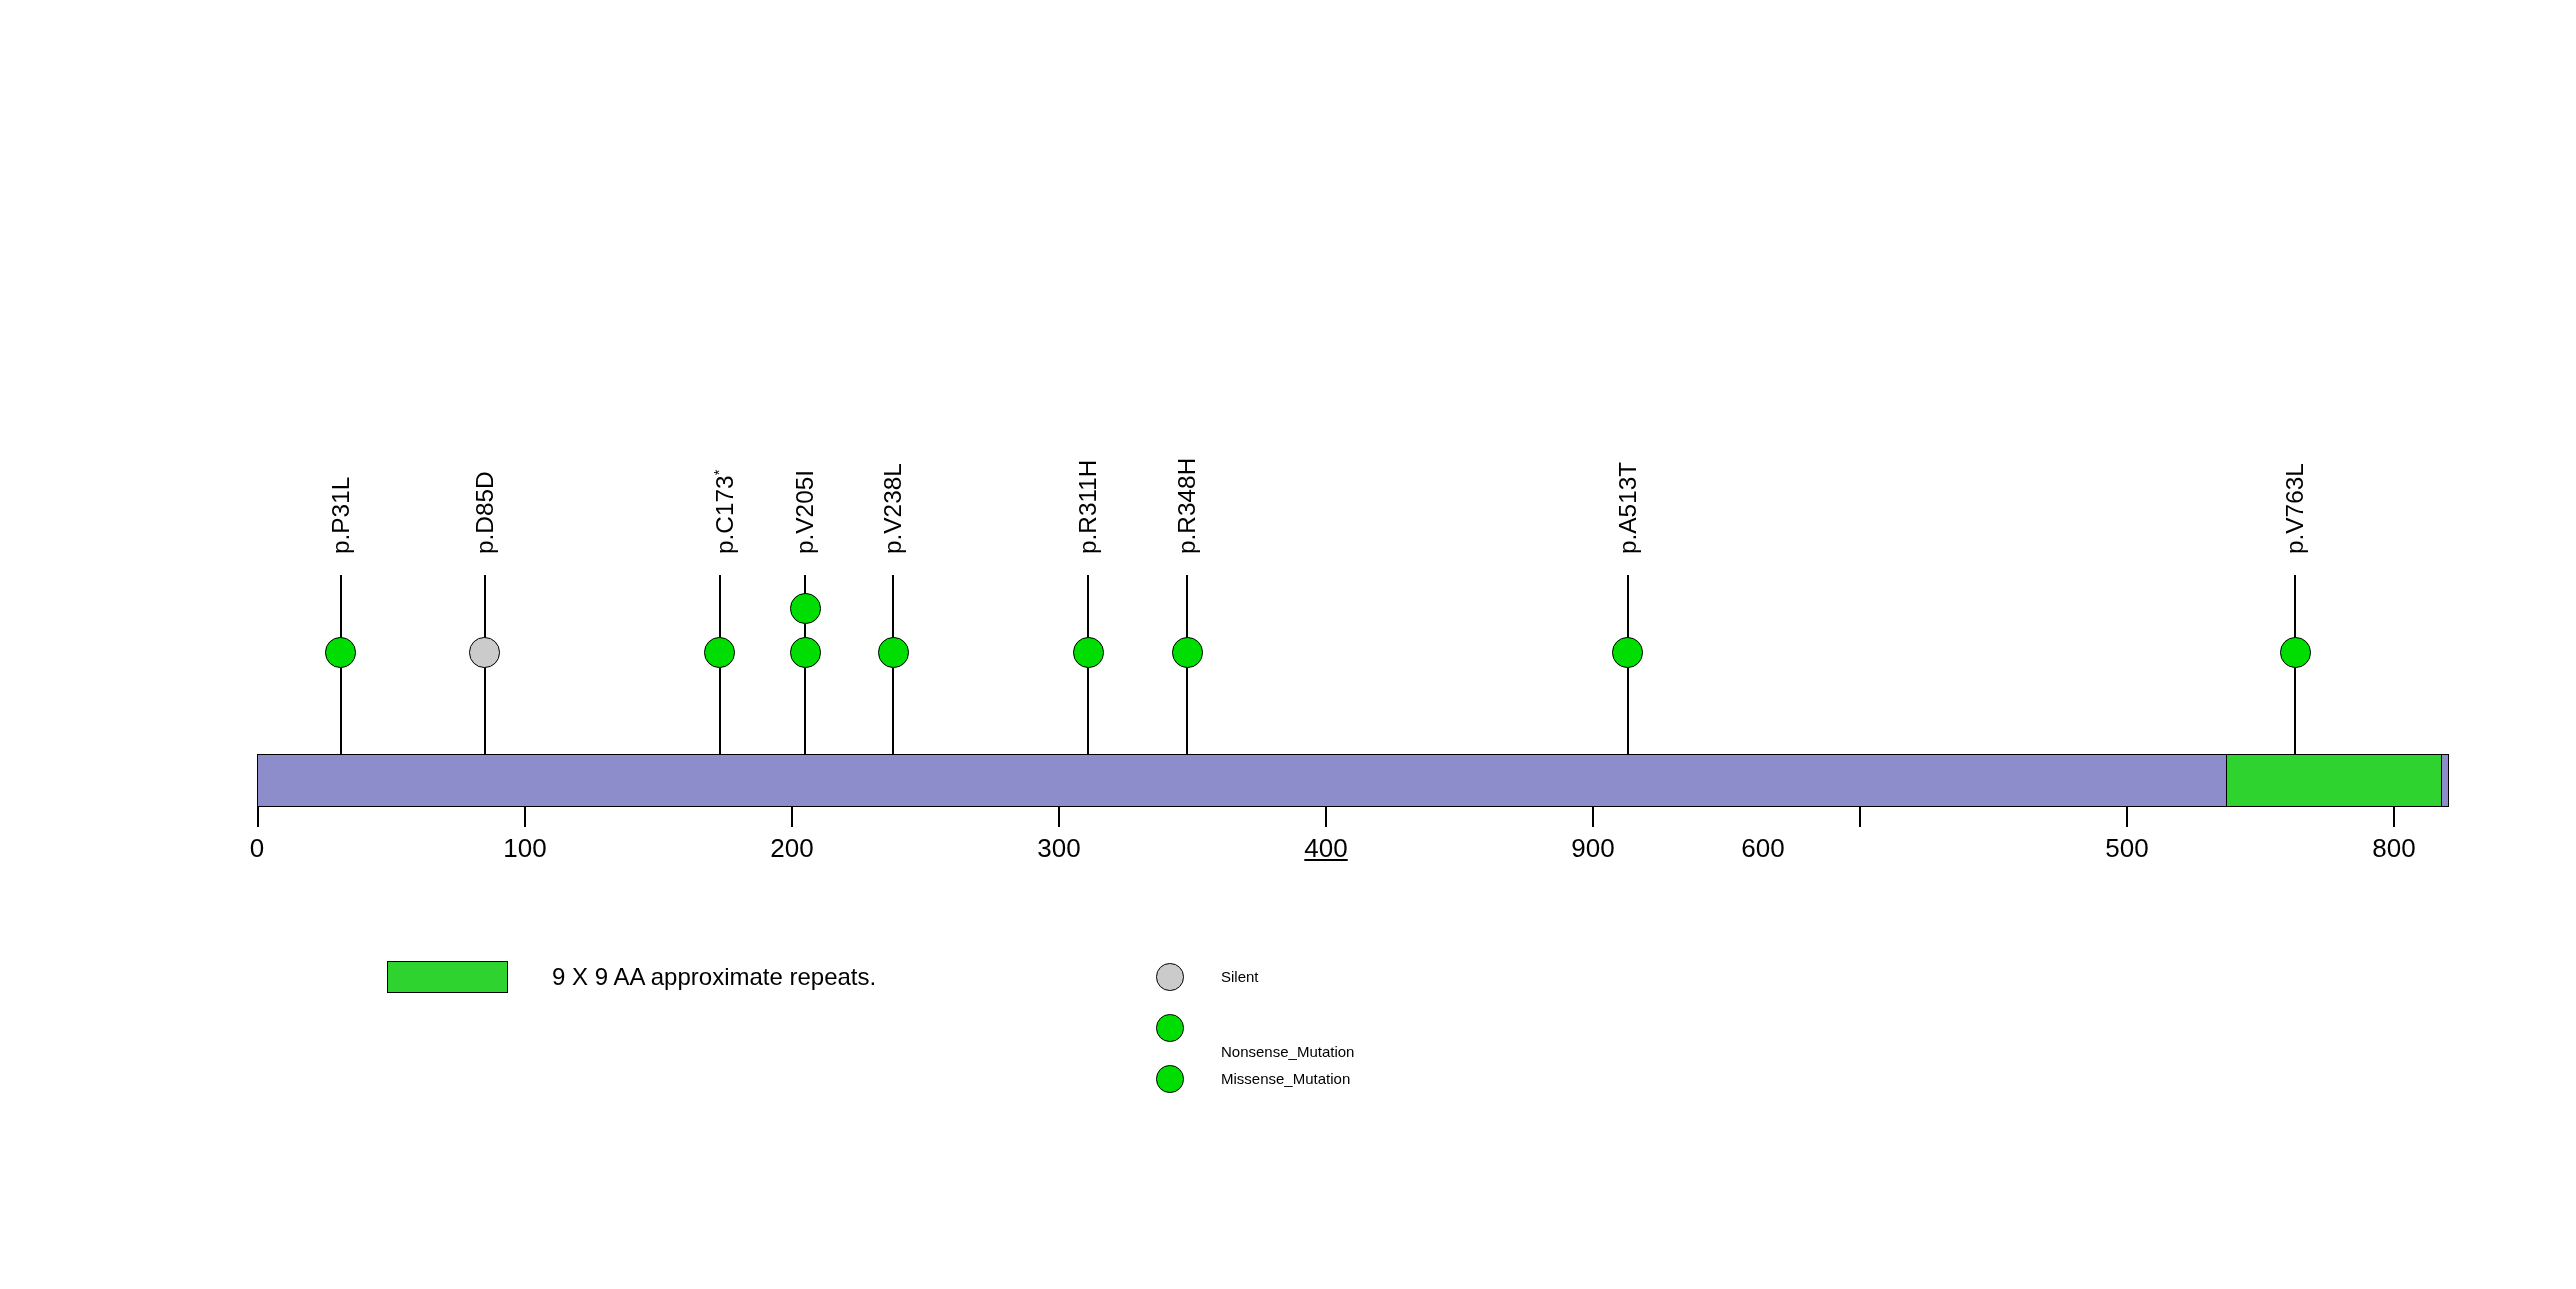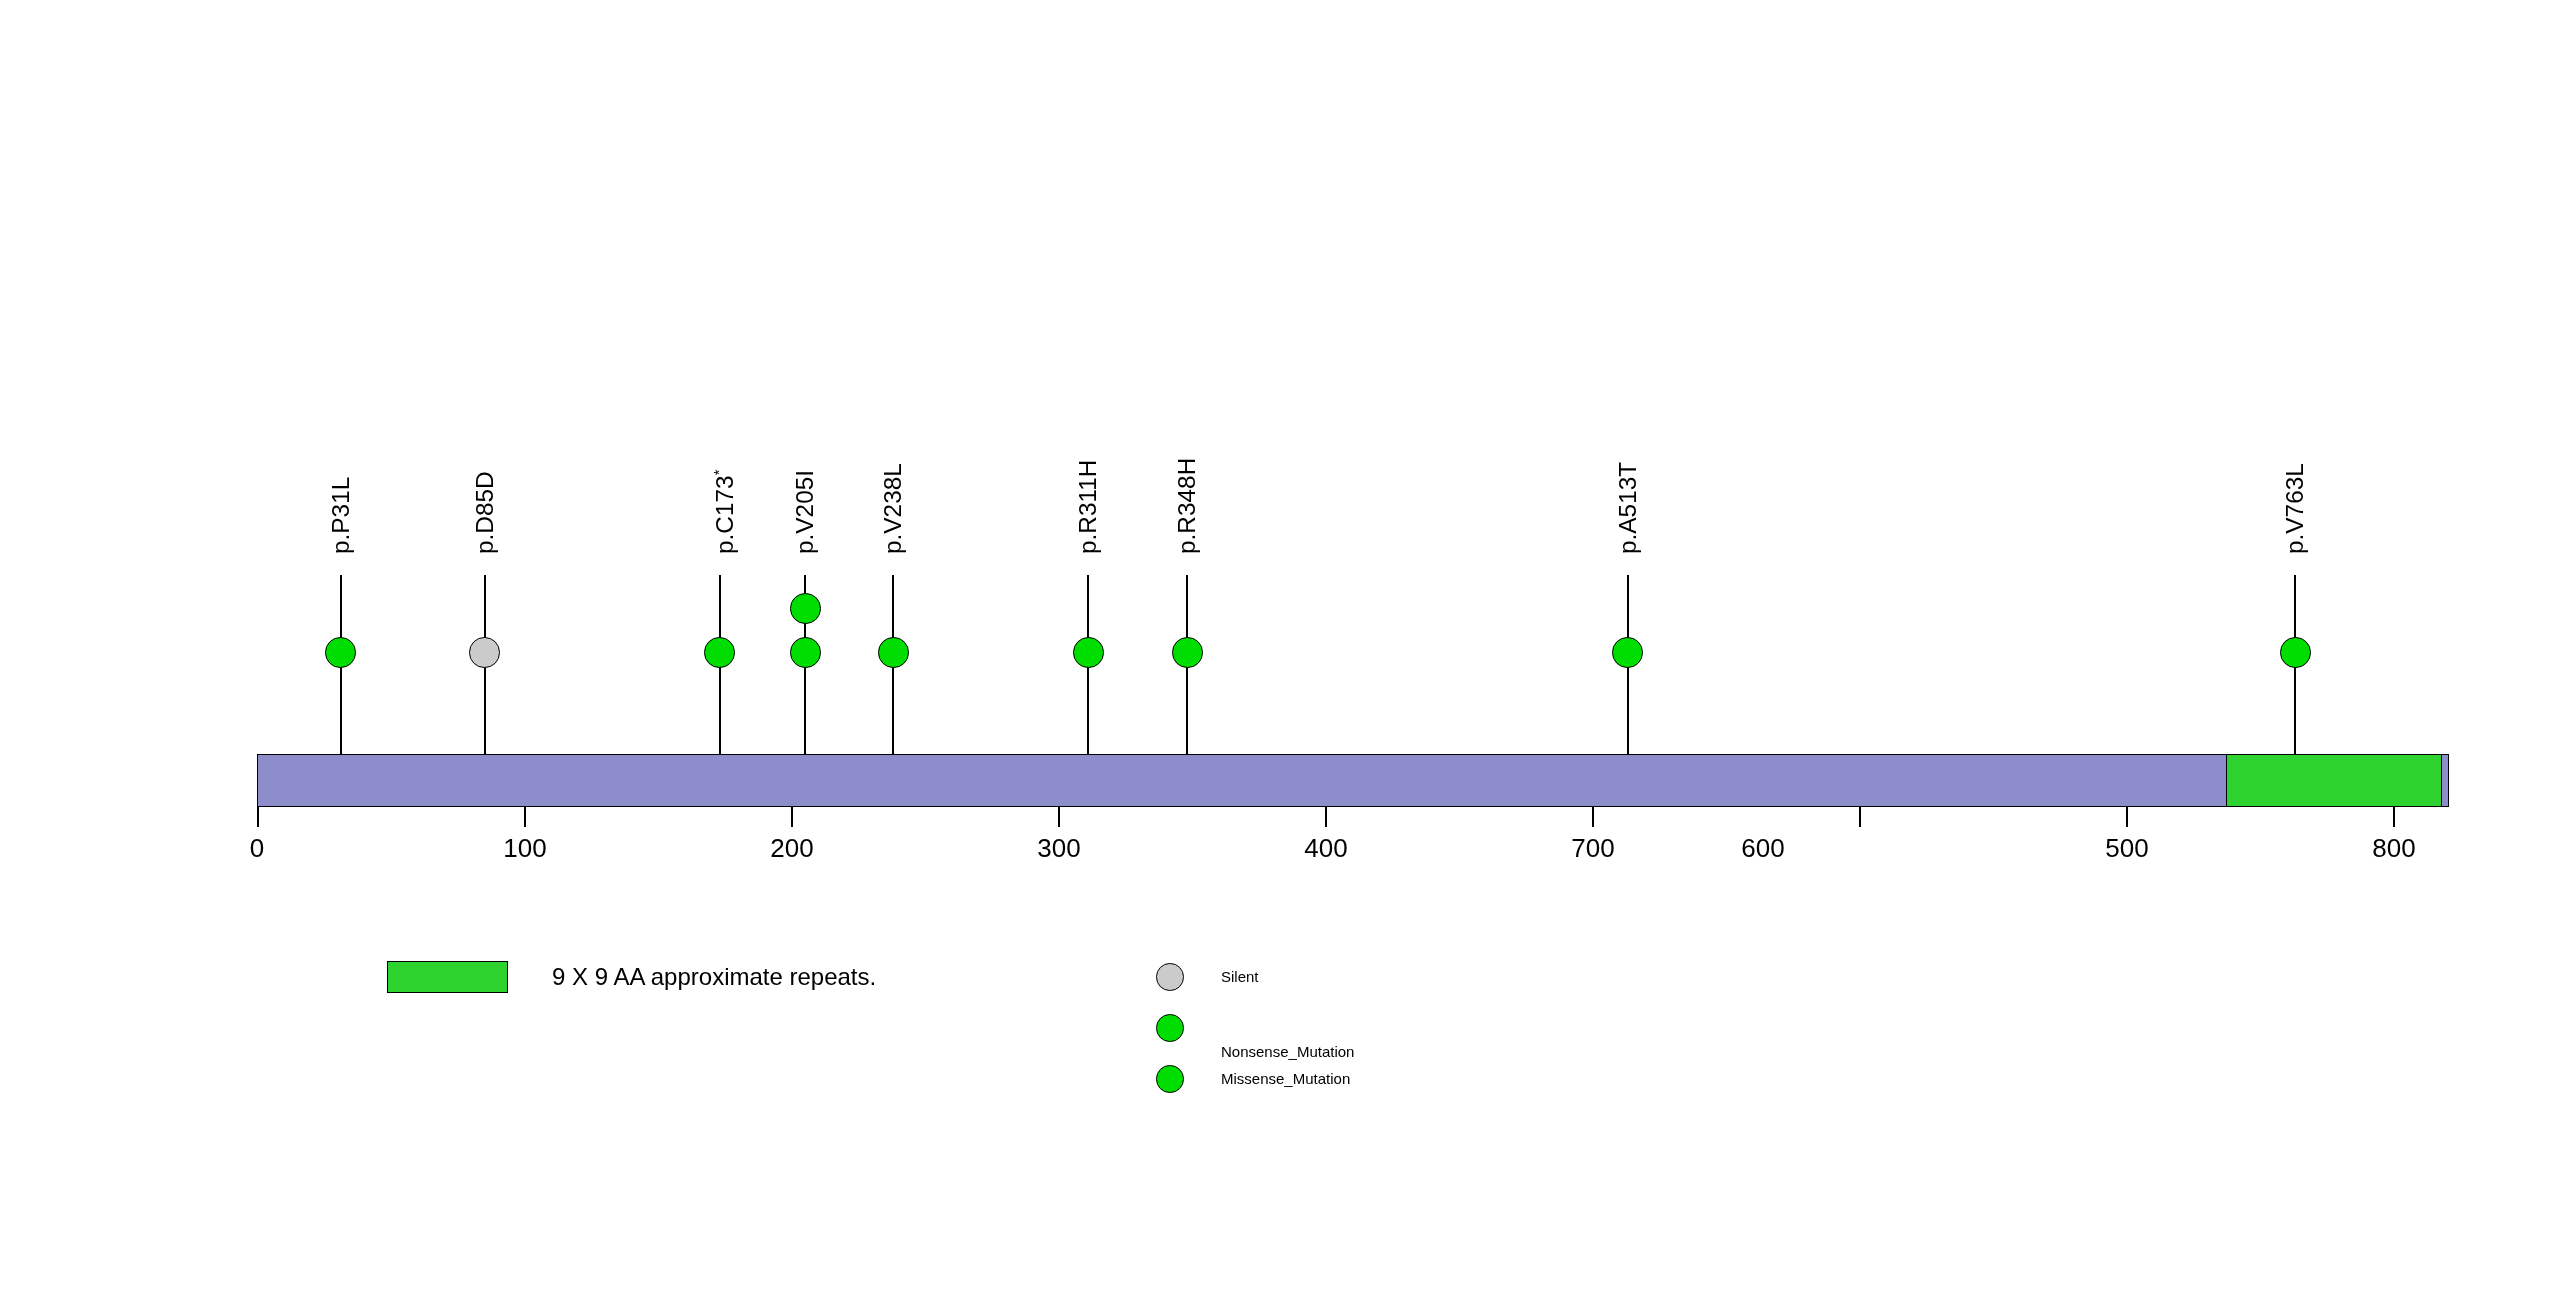--- a/index.html
+++ b/index.html
@@ -122,23 +122,23 @@
       <div class="domain-rect" style="left: 2226px; width: 216px; background: rgb(47, 211, 47);"></div>
       <div class="tick-line" style="left: 257px;"></div>
       <div class="tick-label" style="left: 196px;">0</div>
       <div class="tick-line" style="left: 524px;"></div>
       <div class="tick-label" style="left: 464px;">100</div>
       <div class="tick-line" style="left: 791px;"></div>
       <div class="tick-label" style="left: 731px;">200</div>
       <div class="tick-line" style="left: 1058px;"></div>
       <div class="tick-label" style="left: 998px;">300</div>
       <div class="tick-line" style="left: 1325px;"></div>
-      <div class="tick-label" style="left: 1265px;">400</div>
+      <div class="tick-label" style="left: 1265px; text-decoration: underline;">400</div>
       <div class="tick-line" style="left: 1592px;"></div>
-      <div class="tick-label" style="left: 1532px;">700</div>
+      <div class="tick-label" style="left: 1532px;">900</div>
       <div class="tick-line" style="left: 1859px;"></div>
       <div class="tick-label" style="left: 1702px;">600</div>
       <div class="tick-line" style="left: 2126px;"></div>
       <div class="tick-label" style="left: 2066px;">500</div>
       <div class="tick-line" style="left: 2393px;"></div>
       <div class="tick-label" style="left: 2333px;">800</div>
       <div class="mut-circle" style="left: 325px; top: 637px; background: rgb(0, 221, 0);"></div>
       <div class="mut-label" style="left: 327px; top: 554px;">p.P31L</div>
       <div class="mut-circle" style="left: 469px; top: 637px; background: rgb(203, 203, 203);"></div>
       <div class="mut-label" style="left: 471px; top: 554px;">p.D85D</div>

